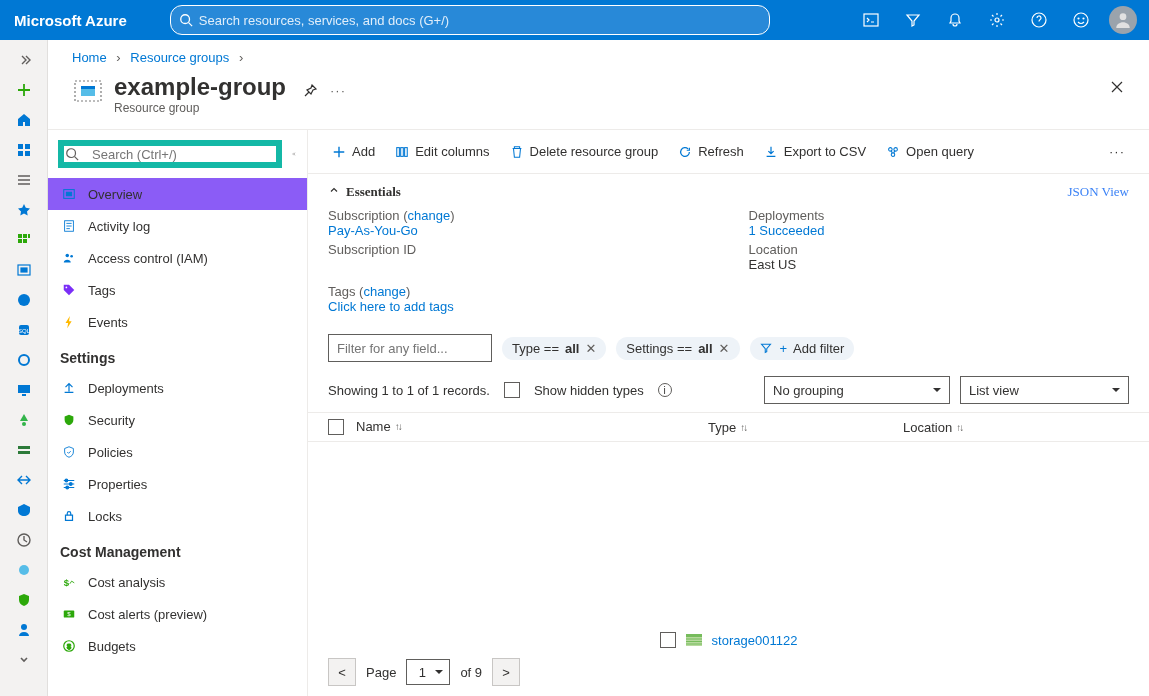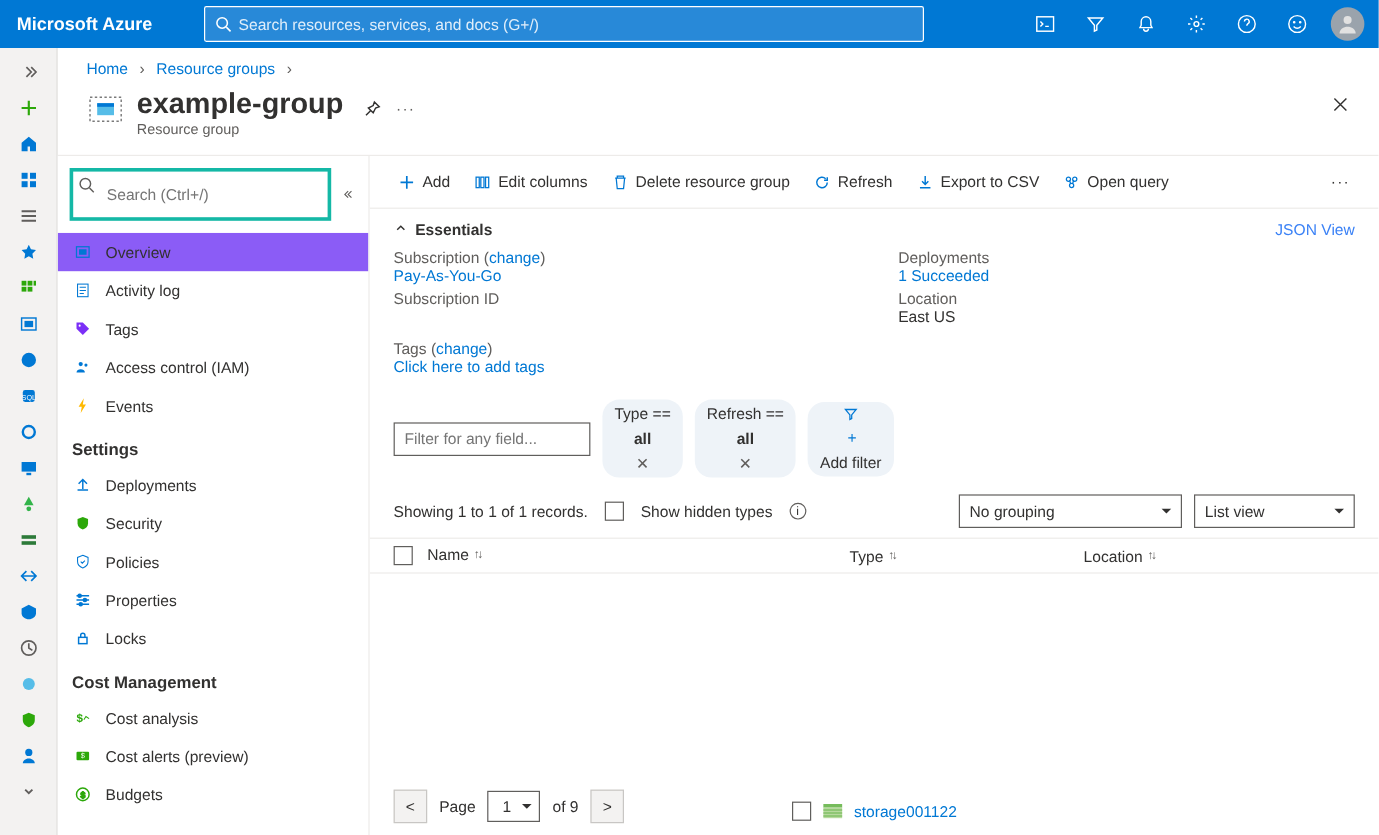--- a/index.html
+++ b/index.html
@@ -1,19 +1,19 @@
 <!DOCTYPE html>
 <html><head>
 <meta charset="utf-8">
 <style>
 * { box-sizing: border-box; margin: 0; padding: 0; }
 body { font-family: "Segoe UI", -apple-system, sans-serif; font-size: 13px; color: #323130; background: #fff; width: 1149px; height: 696px; overflow: hidden; }
 .topbar { height: 40px; background: #0078d4; display: flex; align-items: center; color: #fff; gap: 29px; }
 .brand { padding: 0 14px; font-size: 15px; font-weight: 600; white-space: nowrap; }
-.search-box { flex: 1; max-width: 600px; height: 30px; background: #2889d8; border: 1px solid #fff; border-radius: 2px; display: flex; align-items: center; padding: 0 8px; }
+.search-box { flex: 1; max-width: 600px; height: 30px; background: #2889d8; border: 1px solid #fff; border-radius: 12px; display: flex; align-items: center; padding: 0 8px; }
 .search-box input { flex: 1; background: transparent; border: none; color: #fff; font-size: 13px; outline: none; }
 .search-box input::placeholder { color: #e0eefa; }
 .topbar-icons { margin-left: auto; display: flex; align-items: center; gap: 2px; padding-right: 6px; }
 .topbar-icon { width: 40px; height: 40px; display: flex; align-items: center; justify-content: center; cursor: pointer; }
 .avatar { width: 28px; height: 28px; border-radius: 50%; background: #9aa3ac; display: flex; align-items: center; justify-content: center; }
 
 .shell { display: flex; height: 656px; }
 .leftnav { width: 48px; background: #f3f2f1; border-right: 1px solid #e1dfdd; display: flex; flex-direction: column; align-items: center; padding-top: 6px; gap: 2px; overflow: hidden; }
 .leftnav-item { width: 40px; height: 28px; display: flex; align-items: center; justify-content: center; cursor: pointer; border-radius: 2px; }
 .leftnav-item.plus svg { stroke: #2ca80a; }
@@ -28,47 +28,47 @@
 .rg-icon { width: 32px; height: 32px; margin-right: 10px; margin-top: 2px; }
 .title-block h1 { font-size: 24px; font-weight: 600; color: #323130; }
 .title-block .subtitle { font-size: 12px; color: #605e5c; }
 .pin-icon { margin-left: 16px; margin-top: 10px; cursor: pointer; }
 .more-icon { margin-left: 12px; margin-top: 10px; cursor: pointer; }
 .close-icon { margin-left: auto; margin-top: 6px; cursor: pointer; }
 
 .body-row { display: flex; flex: 1; min-height: 0; border-top: 1px solid #edebe9; }
 .sidebar { width: 260px; border-right: 1px solid #edebe9; display: flex; flex-direction: column; background: #fff; position: relative; }
 .sidebar-search { margin: 10px; display: flex; align-items: center; }
-.sidebar-search input { flex: 1; height: 44px; border: 3px solid #14b8a6; padding: 0 8px 0 28px; font-size: 13px; }
+.sidebar-search input { flex: 1; height: 28px; border: 6px solid #14b8a6; padding: 0 8px 0 28px; font-size: 13px; }
 .sidebar-search-wrap { position: relative; flex: 1; }
 .sidebar-search-wrap svg { position: absolute; left: 7px; top: 7px; }
 .collapse-btn { margin-left: 10px; cursor: pointer; }
 .sidebar-list { flex: 1; overflow-y: auto; }
 .sidebar-item { display: flex; align-items: center; height: 32px; padding: 0 12px; cursor: pointer; font-size: 13px; }
 .sidebar-item.active { background: #8b5cf6; }
 .sidebar-item .s-icon { width: 18px; margin-right: 10px; display: flex; align-items: center; justify-content: center; }
 .sidebar-section { padding: 12px 12px 6px; font-weight: 600; font-size: 14px; }
 
 .main { flex: 1; display: flex; flex-direction: column; padding: 0 0 0 0; overflow: hidden; position: relative; }
 .toolbar { display: flex; align-items: center; gap: 4px; padding: 10px 16px; border-bottom: 1px solid #edebe9; flex-wrap: nowrap; }
 .toolbar-btn { display: flex; align-items: center; gap: 6px; padding: 4px 8px; cursor: pointer; font-size: 13px; border-radius: 2px; white-space: nowrap; }
 .toolbar-more { margin-left: auto; }
 
 .essentials { padding: 10px 20px; }
-.ess-header { display: flex; align-items: flex-start; cursor: pointer; }
+.ess-header { display: flex; align-items: flex-start; cursor: pointer; font-family: Liberation Serif, serif; }
 .ess-header .label { font-weight: 600; }
 .json-view { margin-left: auto; color: #3b82f6; cursor: pointer; font-size: 13px; }
 .ess-grid { display: grid; grid-template-columns: 1fr 1fr; gap: 4px 40px; margin-top: 8px; font-size: 13px; }
 .ess-label { color: #605e5c; }
 .link { color: #0078d4; cursor: pointer; }
 .tags-row { margin-top: 12px; }
 
 .filter-row { display: flex; align-items: center; gap: 10px; padding: 10px 20px 6px; flex-wrap: wrap; }
 .filter-input { width: 164px; height: 28px; border: 1px solid #605e5c; padding: 0 8px; font-size: 13px; }
-.pill { display: flex; align-items: center; gap: 6px; background: #eef3f8; border-radius: 14px; padding: 4px 10px; font-size: 13px; cursor: pointer; flex-direction: column; }
+.pill { display: flex; align-items: center; gap: 6px; background: #eef3f8; border-radius: 14px; padding: 4px 10px; font-size: 13px; cursor: pointer; }
 .pill b { font-weight: 600; }
 .pill .x { color: #605e5c; cursor: pointer; }
 .addfilter { color: #323130; }
 
 .status-row { display: flex; align-items: center; padding: 8px 20px; gap: 14px; }
 .checkbox { width: 16px; height: 16px; border: 1px solid #605e5c; display: inline-block; cursor: pointer; }
 .info-icon { width: 14px; height: 14px; border: 1px solid #605e5c; border-radius: 50%; display: inline-flex; align-items: center; justify-content: center; font-size: 10px; cursor: pointer; }
 .select { height: 28px; border: 1px solid #605e5c; padding: 0 24px 0 8px; display: flex; align-items: center; cursor: pointer; position: relative; font-size: 13px; min-width: 120px; background: #fff; }
 .select::after { content: ""; position: absolute; right: 8px; top: 11px; border: 4px solid transparent; border-top-color: #323130; }
 .status-row .right { margin-left: auto; display: flex; gap: 10px; }
@@ -331,36 +331,36 @@
               <span class="s-icon">
                 <svg width="14" height="14" viewBox="0 0 16 16" fill="#0078d4">
                   <rect x="3" y="2" width="10" height="12" fill="none" stroke="#0078d4"></rect>
                   <path d="M5 5h6M5 8h6M5 11h4" stroke="#0078d4"></path>
                 </svg>
               </span>
               <span>Activity log</span>
             </div>
           <div class="sidebar-item">
               <span class="s-icon">
-                <svg width="14" height="14" viewBox="0 0 16 16" fill="#7b2ff7">
-                  <path d="M2 2h6l6 6-6 6-6-6z"></path>
-                  <circle cx="5" cy="5" r="1" fill="#fff"></circle>
-                </svg>
-              </span>
-              <span>Tags</span>
-            </div>
-          <div class="sidebar-item">
-              <span class="s-icon">
                 <svg width="14" height="14" viewBox="0 0 16 16" fill="#0078d4">
                   <circle cx="6" cy="5" r="2"></circle>
                   <circle cx="11" cy="6" r="1.5"></circle>
                   <path d="M2 13c0-2 2-3 4-3s4 1 4 3"></path>
                 </svg>
               </span>
               <span>Access control (IAM)</span>
+            </div>
+          <div class="sidebar-item">
+              <span class="s-icon">
+                <svg width="14" height="14" viewBox="0 0 16 16" fill="#7b2ff7">
+                  <path d="M2 2h6l6 6-6 6-6-6z"></path>
+                  <circle cx="5" cy="5" r="1" fill="#fff"></circle>
+                </svg>
+              </span>
+              <span>Tags</span>
             </div>
           <div class="sidebar-item">
               <span class="s-icon">
                 <svg width="14" height="14" viewBox="0 0 16 16" fill="#ffb900">
                   <path d="M9 1L4 9h3l-1 6 5-8H8z"></path>
                 </svg>
               </span>
               <span>Events</span>
             </div>
 
@@ -522,21 +522,21 @@
         </div>
 
         <div class="filter-row">
           <input class="filter-input" placeholder="Filter for any field..." style="">
           <div class="pill">
               <span>Type == </span>
               <b>all</b>
               <span class="x">✕</span>
             </div>
           <div class="pill">
-              <span>Refresh == </span>
+              <span>Settings == </span>
               <b>all</b>
               <span class="x">✕</span>
             </div>
           <div class="pill addfilter">
               <svg width="12" height="12" viewBox="0 0 16 16" fill="none" stroke="#0078d4" stroke-width="1.4">
                 <path d="M2 3h12l-5 6v4l-2 1v-5z"></path>
               </svg>
               <span style="margin-left:2px;color:#0078d4">+</span>
               <span>Add filter</span>
             </div>
@@ -544,21 +544,21 @@
 
         <div class="status-row">
           <span>Showing 1 to 1 of 1 records.</span>
           <span class="checkbox"></span>
           <span>Show hidden types</span>
           <span class="info-icon">i</span>
           <div class="right">
             <div class="select" style="width:186px">
                 <span>No grouping</span>
               </div>
-            <div class="select" style="width:134px">
+            <div class="select" style="width:169px">
                 <span>List view</span>
               </div>
           </div>
         </div>
 
         <div class="table-head">
           <div class="col-name">
             <span class="checkbox"></span>
             <span class="th">
                 <span>Name</span>

